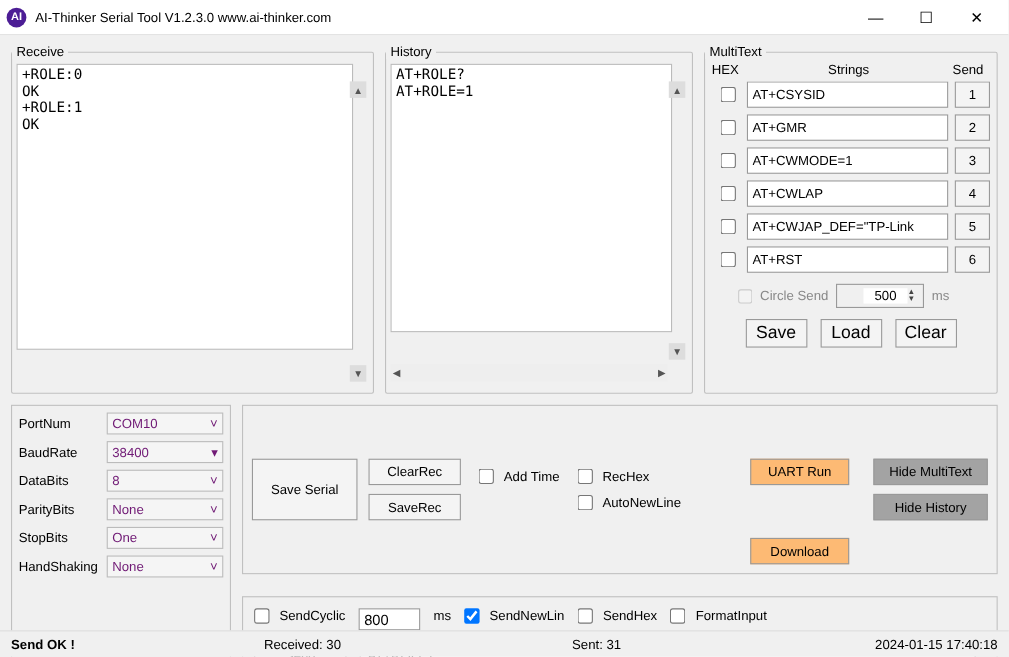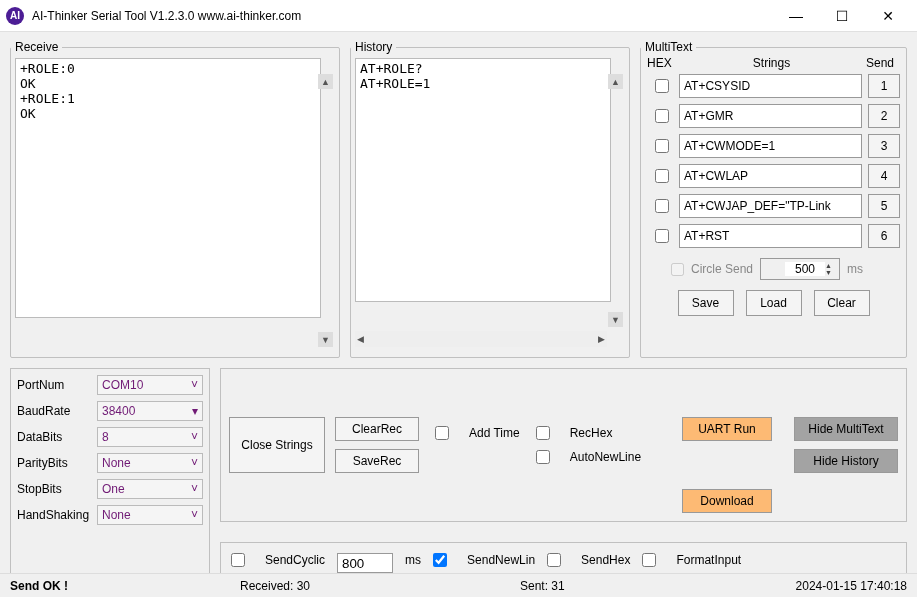--- a/index.html
+++ b/index.html
@@ -26,32 +26,32 @@
 .mt-rows { padding: 0 6px; max-height: 200px; overflow: hidden; }
 .mt-row { display: flex; align-items: center; gap: 6px; margin-bottom: 6px; }
 .mt-row input[type=checkbox] { width: 14px; height: 14px; margin-left: 8px; margin-right: 4px;}
 .mt-row input[type=text] { flex: 1; height: 24px; border: 1px solid #999; padding: 0 4px; font-size: 12px; }
 .mt-row button { width: 32px; height: 24px; background: #f4f4f4; border: 1px solid #999; font-size: 12px; }
 .mt-circle { display: flex; align-items: center; gap: 7px; padding: 4px 8px 6px 30px; color: #888; }
 .mt-circle .spin { display: flex; align-items: center; border: 1px solid #999; height: 22px; padding-left: 24px; }
 .mt-circle .spin input { width: 40px; border: none; text-align: center; font-size: 12px; }
 .mt-circle .spin .ar { width: 14px; display: flex; flex-direction: column; font-size: 7px; line-height: 1; color: #444; }
 .mt-btns { display: flex; gap: 12px; justify-content: center; padding: 4px 0 6px; }
-.mt-btns button { width: 56px; height: 26px; background: #f4f4f4; border: 1px solid #999; font-size: 12px; }
+.mt-btns button { width: 56px; height: 26px; background: #f4f4f4; border: 1px solid #999; font-size: 16px; }
 .row2 { display: flex; gap: 10px; margin-top: 10px; }
 .portbox { width: 200px; border: 1px solid #c0c0c0; padding: 6px 6px; }
 .portbox .prow { display: flex; align-items: center; margin-bottom: 6px; }
 .portbox .prow label { width: 80px; font-size: 12px; }
 .portbox .prow .combo { flex: 1; height: 20px; border: 1px solid #bbb; background: #f5f5f5; display: flex; align-items: center; justify-content: space-between; padding: 0 4px; font-size: 12px; color: #701a75; }
 .toolbox { flex: 1; border: 1px solid #c0c0c0; padding: 8px; }
 .tool-row1 { display: flex; align-items: center; gap: 10px; }
 .close-serial { width: 96px; height: 56px; background: #f4f4f4; border: 1px solid #999; font-size: 12px; }
 .midbtns { display: flex; flex-direction: column; gap: 8px; }
 .midbtns button { width: 84px; height: 24px; background: #f4f4f4; border: 1px solid #999; font-size: 12px; }
-.chk { display: flex; align-items: center; gap: 20px; font-size: 12px; }
+.chk { display: flex; align-items: center; gap: 9px; font-size: 12px; }
 .chk input { width: 14px; height: 14px; }
 .chkgrid { display: grid; grid-template-columns: auto auto; gap: 10px 16px; margin-left: 6px;}
 .rightcol { display: flex; flex-direction: column; gap: 8px; margin-left: auto; }
 .rightcol button { width: 90px; height: 24px; background: #fdba74; border: 1px solid #999; font-size: 12px; margin-top: 40px; }
 .rightcol2 { display: flex; flex-direction: column; gap: 8px; }
 .rightcol2 button { width: 104px; height: 24px; background: #a3a3a3; border: 1px solid #999; font-size: 12px; margin-left: 12px; }
 .sendbox { border: 1px solid #c0c0c0; padding: 10px; margin-top: 10px; }
 .send-r1 { display: flex; align-items: flex-start; gap: 12px; margin-bottom: 10px; }
 .send-r1 input[type=text] { width: 56px; height: 20px; border: 1px solid #999; text-align: left; padding: 0 4px; }
 .send-r2 { display: flex; align-items: center; gap: 12px; }
@@ -199,21 +199,21 @@
           <div class="combo">
             <span>None</span>
             <span>˅</span>
           </div>
         </div>
     </div>
 
     <div style="flex:1; display:flex; flex-direction:column; gap:10px;">
       <div class="toolbox">
         <div class="tool-row1">
-          <button class="close-serial">Close Strings</button>
+          <button class="close-serial">Save Serial</button>
           <div class="midbtns">
             <button>ClearRec</button>
             <button>SaveRec</button>
           </div>
           <div class="chkgrid">
             <label class="chk">
                 <input type="checkbox" style="">
                 <span>Add Time</span>
               </label>
             <label class="chk">

